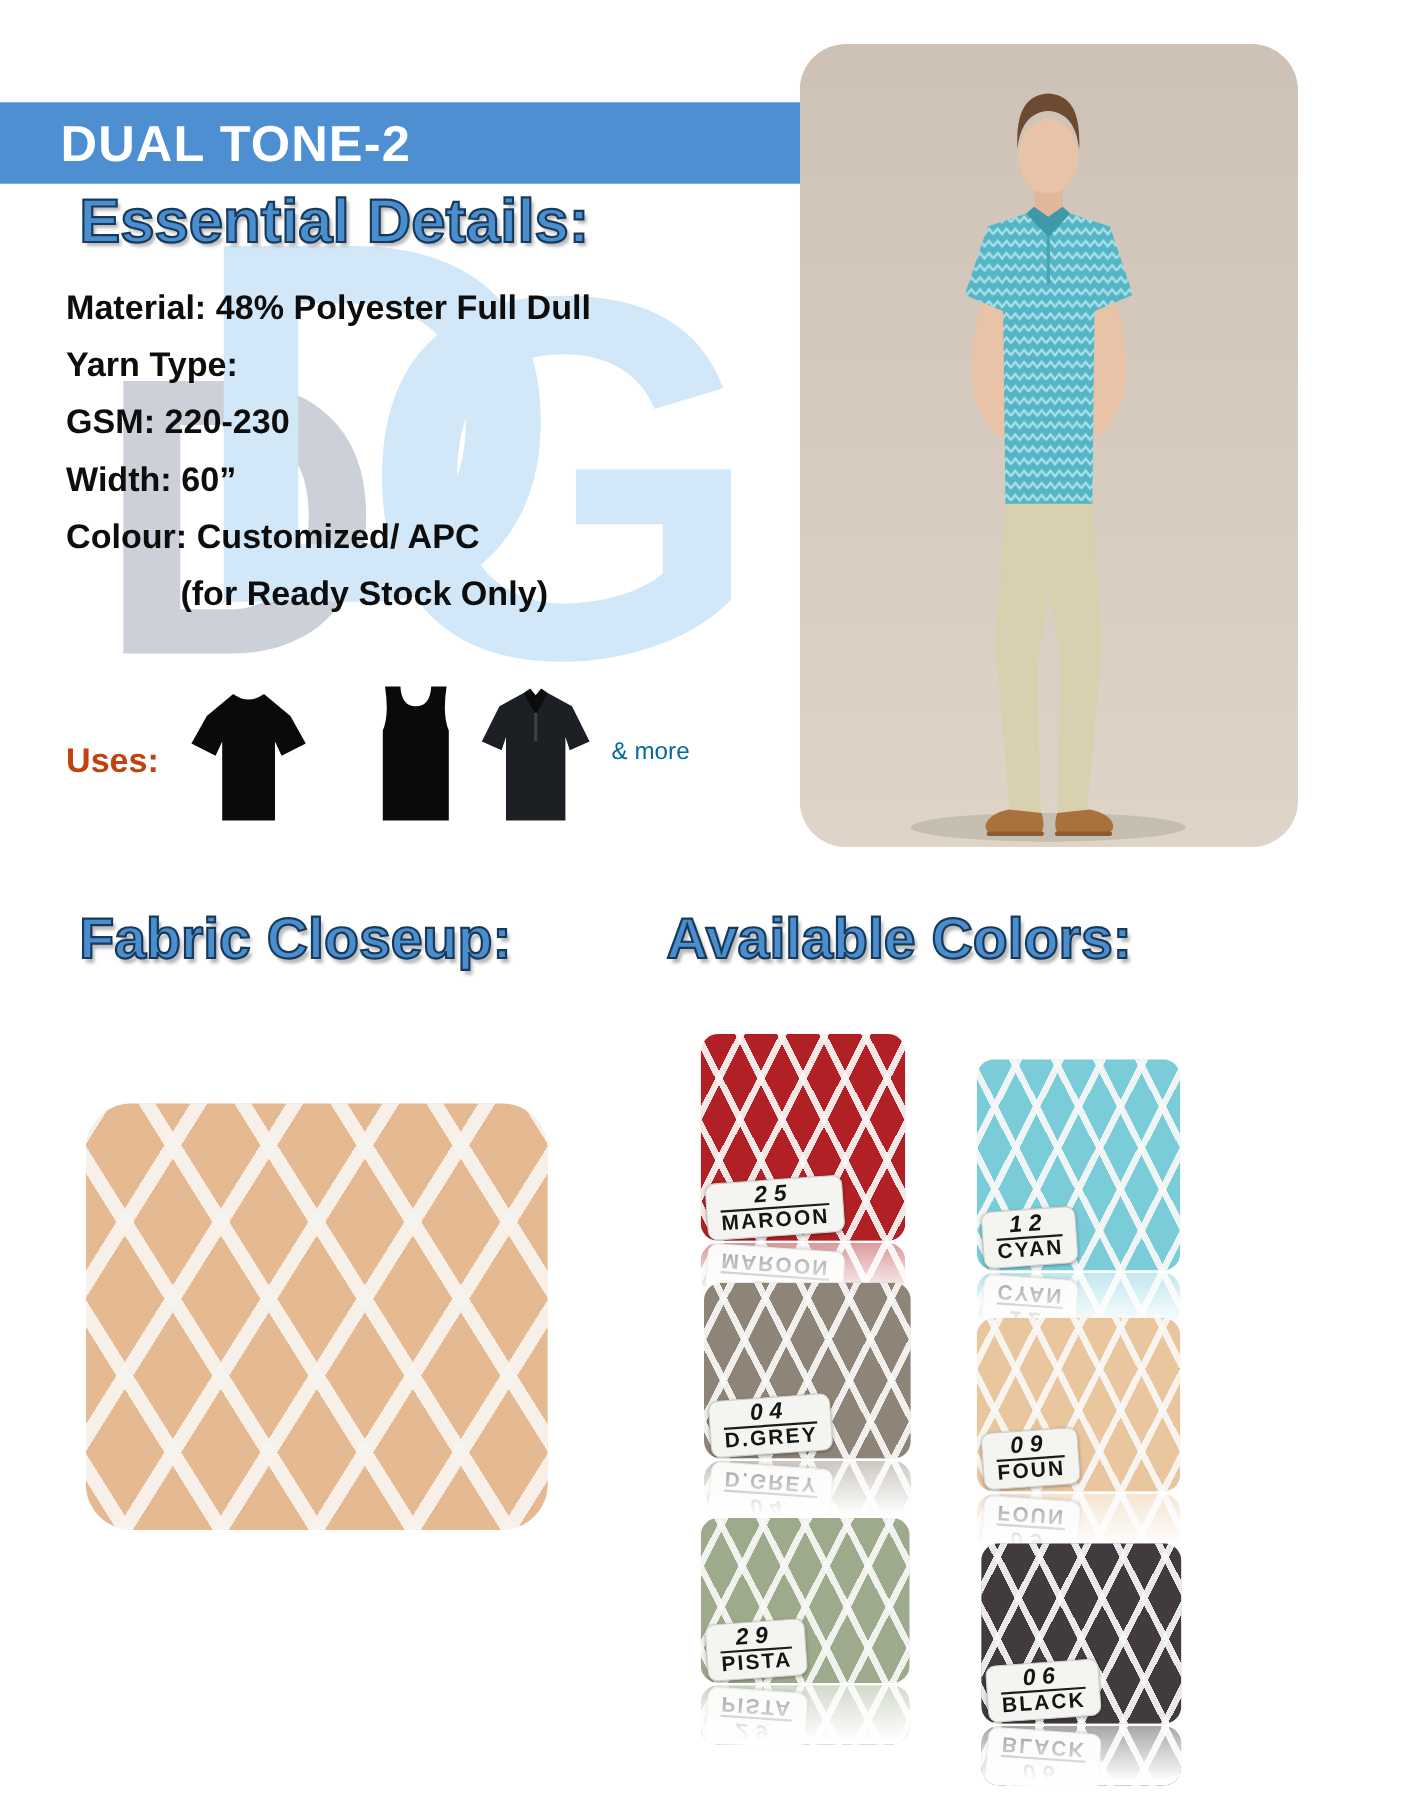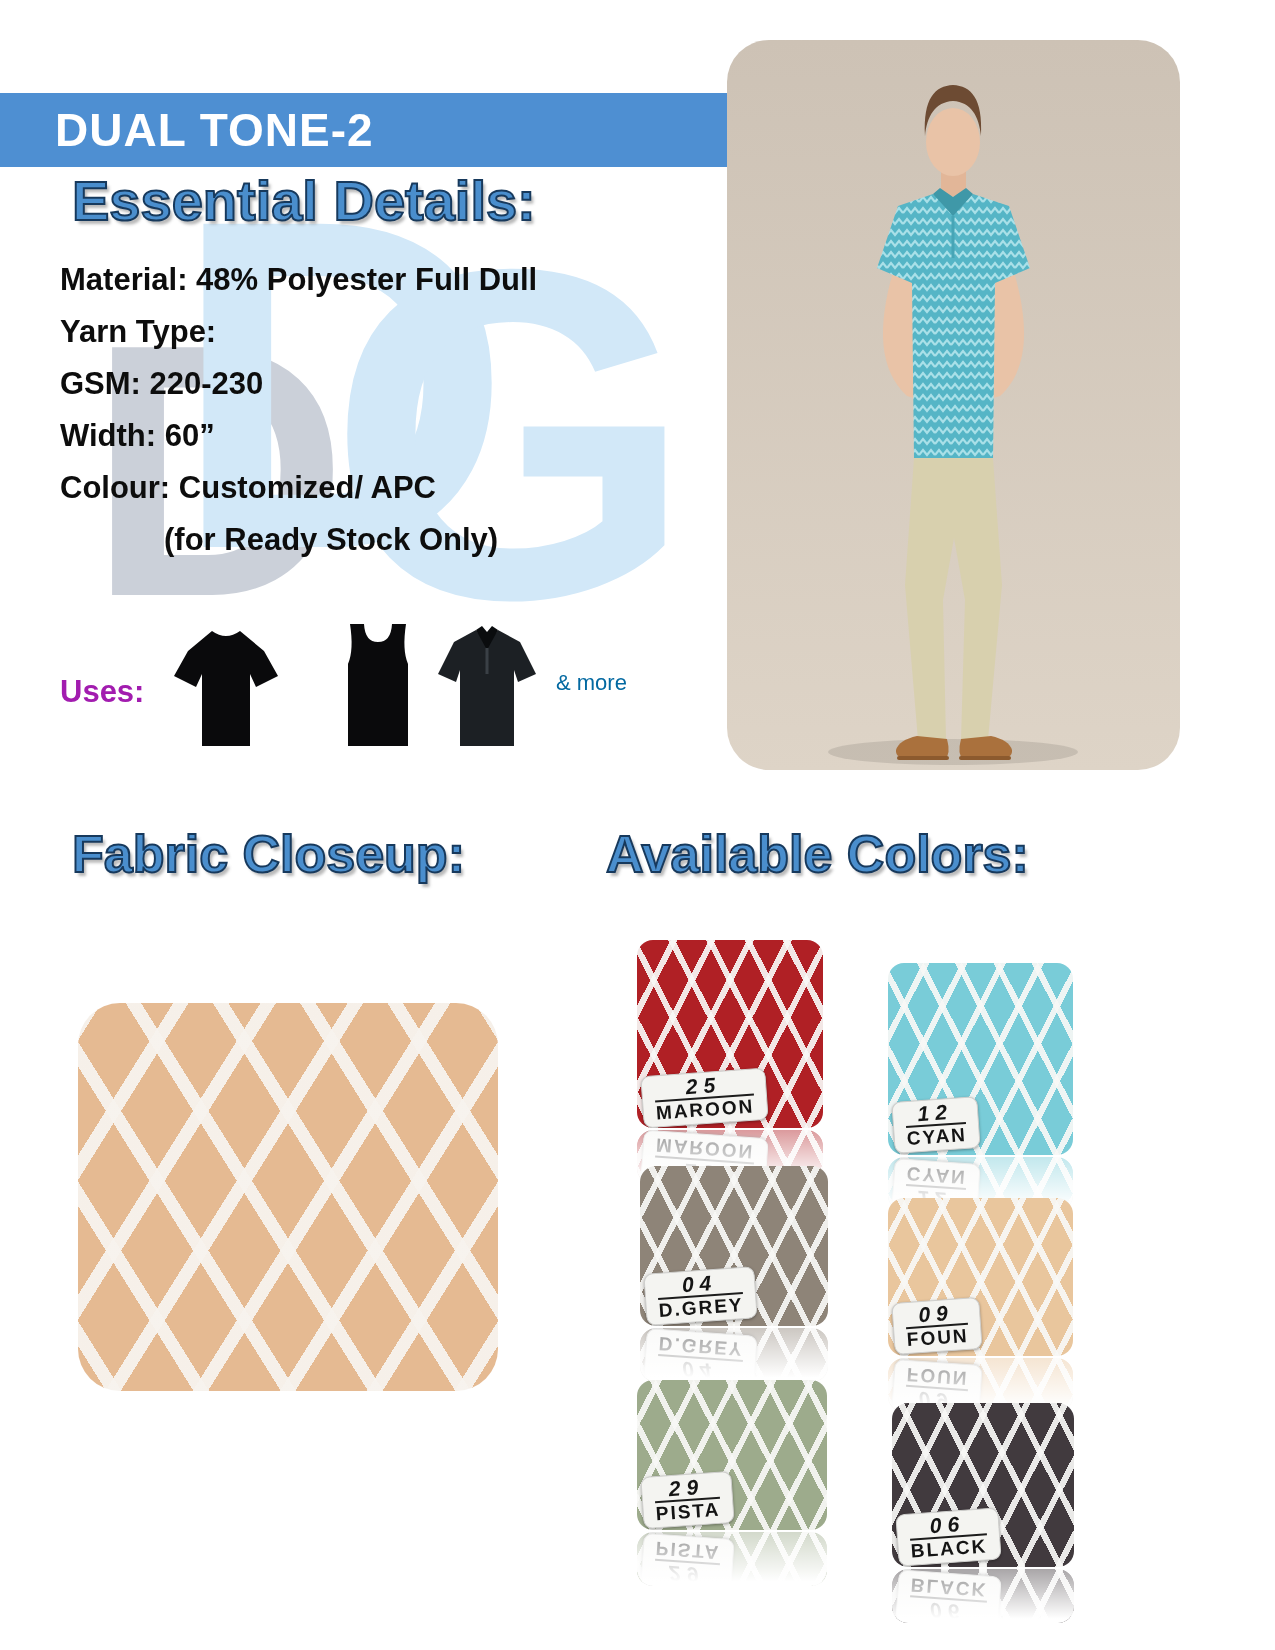--- a/index.html
+++ b/index.html
@@ -24,21 +24,21 @@
   #essential-heading{left:72px;top:168px;font-size:56px;}
   #closeup-heading{left:72px;top:824px;font-size:52px;}
   #colors-heading{left:606px;top:824px;font-size:52px;}
 
   
   #details{position:absolute;left:60px;top:254px;z-index:2;list-style:none;margin:0;padding:0;}
   #details li{font-size:31px;font-weight:bold;color:#0d0d0d;line-height:52px;white-space:nowrap;}
   #details li.indent{padding-left:104px;}
 
   
-  #uses-label{position:absolute;left:60px;top:674px;font-size:31px;font-weight:bold;color:#a21caf;z-index:2;}
+  #uses-label{position:absolute;left:60px;top:674px;font-size:31px;font-weight:bold;color:#c2410c;z-index:2;}
   #uses-more{position:absolute;left:556px;top:670px;font-size:22px;color:#0369a1;z-index:2;}
   .use-icon{position:absolute;z-index:2;}
   #icon-tshirt{left:166px;top:624px;}
   #icon-tank{left:332px;top:620px;}
   #icon-polo{left:434px;top:620px;}
 
   
   #photo-card{position:absolute;left:727px;top:40px;width:453px;height:730px;border-radius:42px;
         overflow:hidden;z-index:4;}
 

